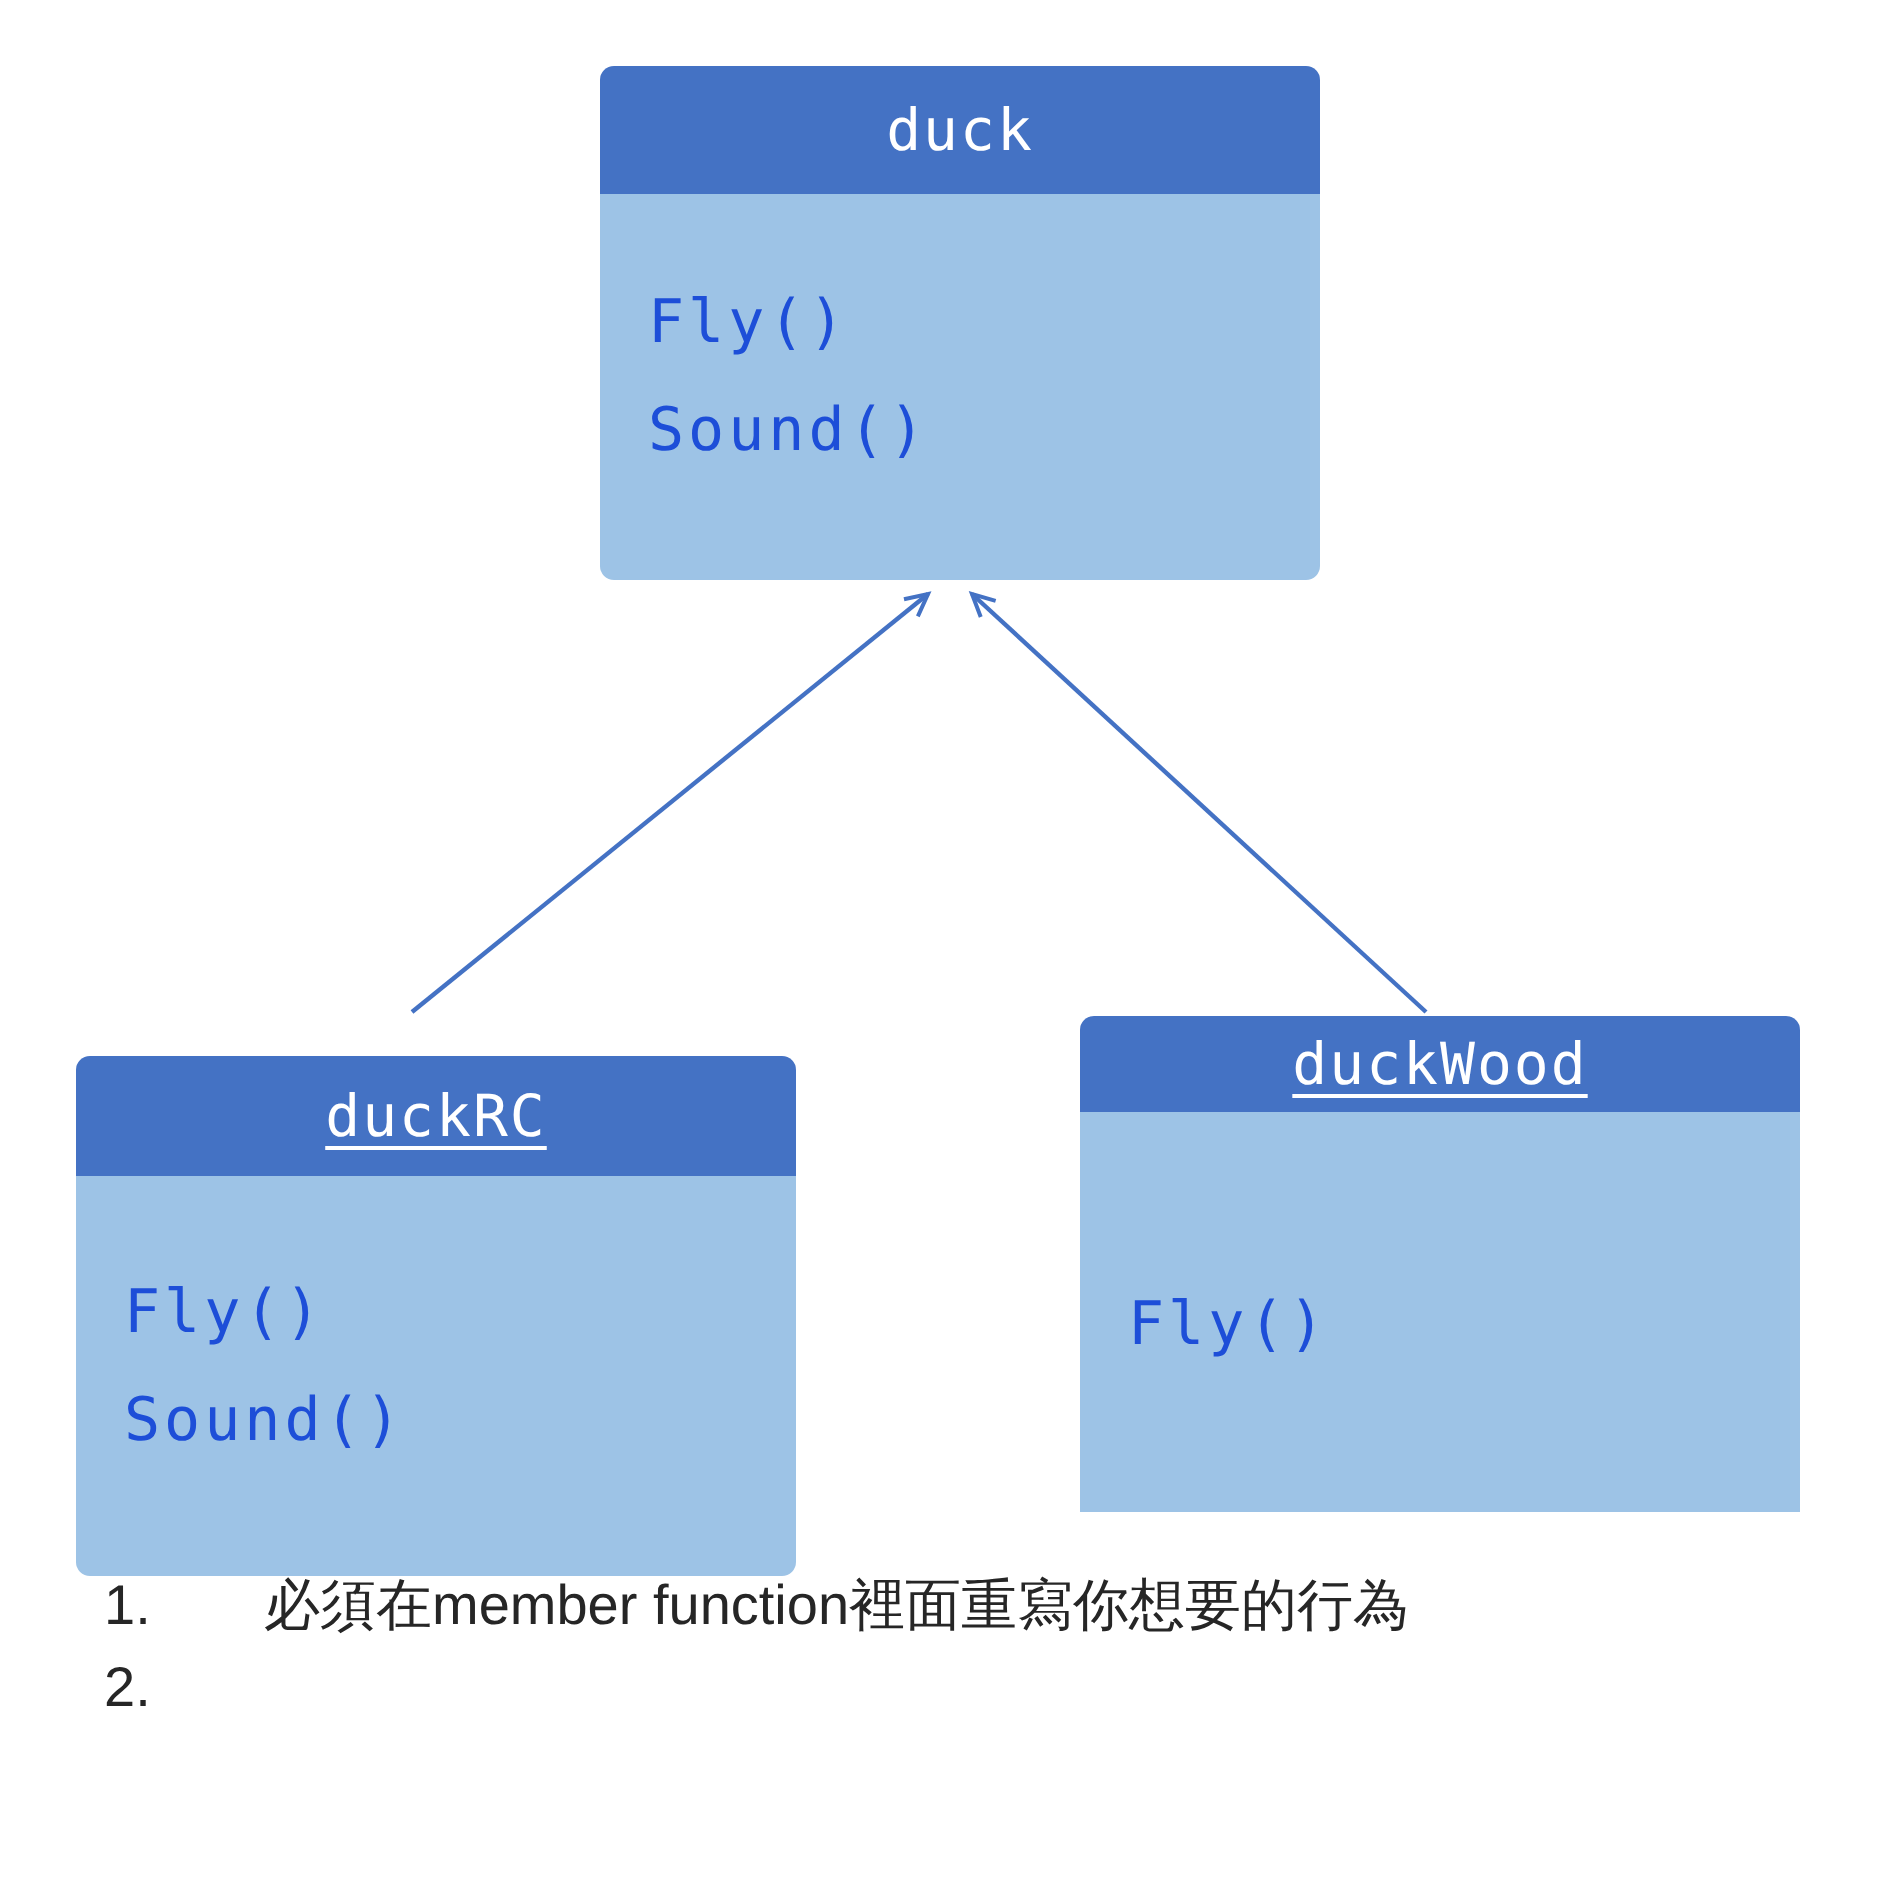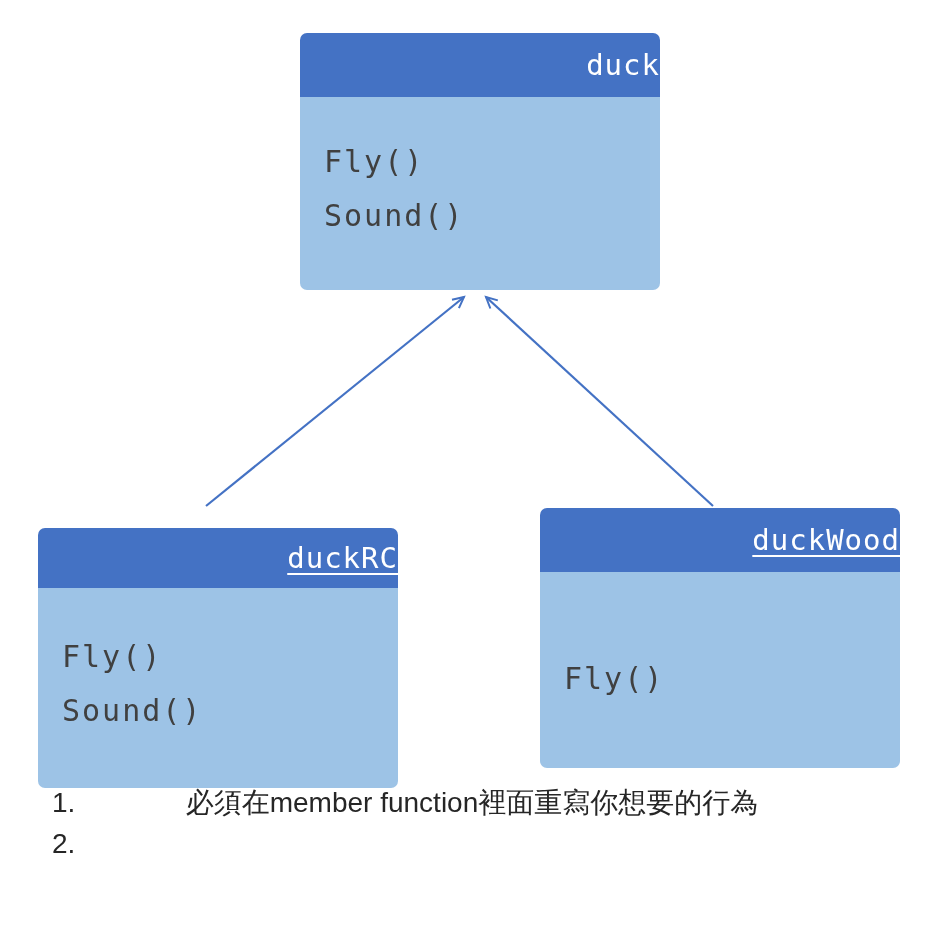--- a/index.html
+++ b/index.html
@@ -23,62 +23,62 @@
   .class-box {
     position:absolute;
     border-radius:7px;
     overflow:hidden;
   }
   .box-header {
     background:var(--accent,#4472C4);
     color:#ffffff;
     display:flex;
     align-items:center;
-    justify-content:flex-end;
+    justify-content:center;
     font-family:"DejaVu Sans Mono","Liberation Mono",monospace;
     font-size:29px;
     letter-spacing:1px;
   }
   .box-body {
     background:var(--body-fill,#9DC3E6);
-    color:#404040;
+    color:#1d4ed8;
     font-family:"DejaVu Sans Mono","Liberation Mono",monospace;
     font-size:30px;
     letter-spacing:2px;
   }
   .member { line-height:54px; white-space:pre; }
 
   .box-duck      { left:300px; top:33px;  width:360px; height:257px; }
   .box-duck .box-header { height:64px; }
   .box-duck .box-body   { height:193px; padding:38px 0 0 24px; }
 
   .box-duckrc    { left:38px;  top:508px; width:360px; height:260px;margin-top:20px; }
   .box-duckrc .box-header { height:60px; }
   .box-duckrc .box-body   { height:200px; padding:42px 0 0 24px; }
 
   .box-duckwood  { left:540px; top:508px; width:360px; height:260px; }
-  .box-duckwood .box-header { height:64px; }
+  .box-duckwood .box-header { height:48px; }
   .box-duckwood .box-body   { height:200px; padding:80px 0 0 24px; }
 
   .underlined { text-decoration:underline; text-underline-offset:5px; text-decoration-thickness:1.5px; }
 
   .notes {
     position:absolute;
     left:52px; top:782px;
     width:860px;
     color:#262626;
   }
   .note-item {
     display:flex;
     align-items:flex-start;
     font-size:28px;
     line-height:41px;
   }
   .note-number { width:80px; flex:0 0 80px; }
-  .note-text { width:680px;text-align:center; }
+  .note-text { width:680px; }
 </style>
 </head>
 <body>
 
 <div class="canvas">
 
   <svg class="arrow-layer" viewBox="0 0 939 940">
     <defs>
       <marker id="openArrow" markerWidth="18" markerHeight="18" refX="13" refY="7.5" orient="auto" markerUnits="userSpaceOnUse">
         <path class="arrow-head" d="M2,2 L13,7.5 L2,13"></path>

